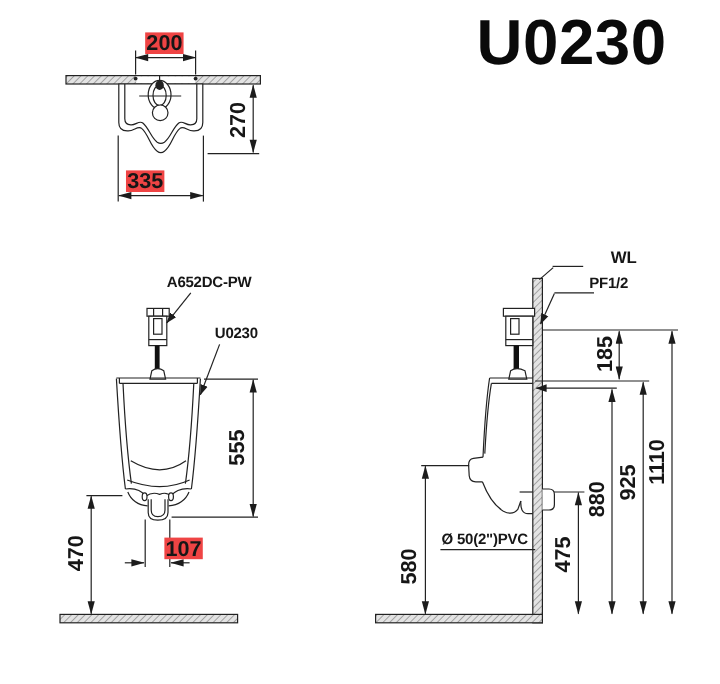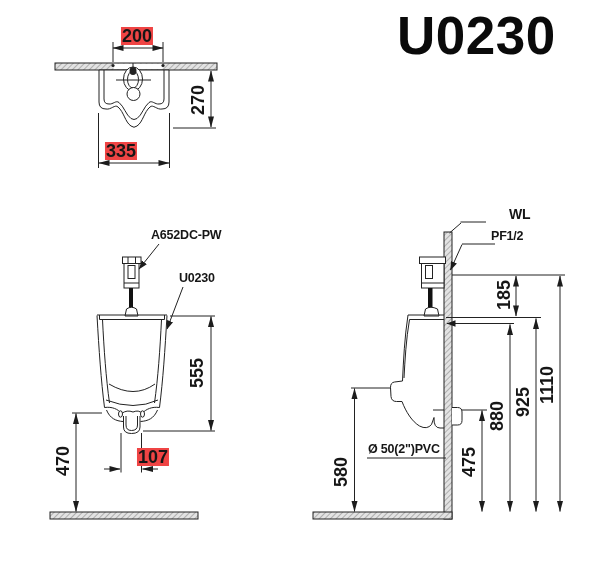--- a/index.html
+++ b/index.html
@@ -163,21 +163,21 @@
       <line x1="367" y1="458" x2="446" y2="458"></line>
     </g>
   </svg>
 
   <div class="t title-text" style="left:397px; top:9px;">U0230</div>
 
   <div class="t dim" style="left:137px; top:36px;">200</div>
   <div class="t dimv" style="left:198px; top:100px;">270</div>
   <div class="t dim" style="left:121px; top:151px;">335</div>
 
-  <div class="t lbl" style="left:151px; top:229px;">A652DC-PW</div>
+  <div class="t lbl" style="left:139px; top:229px;">A652DC-PW</div>
   <div class="t lbl" style="left:179px; top:272px;">U0230</div>
   <div class="t dimv" style="left:197px; top:373px;">555</div>
   <div class="t dim" style="left:131px; top:457px;margin-left:22px;">107</div>
   <div class="t dimv" style="left:63px;  top:461px;">470</div>
 
   <div class="t lbl lbl-wl" style="left:461px; top:207px;margin-left:48px;">WL</div>
   <div class="t lbl" style="left:463px; top:230px;padding-left:28px;">PF1/2</div>
   <div class="t lbl" style="left:368px; top:443px;">Ø 50(2")PVC</div>
   <div class="t dimv" style="left:504px; top:295px;">185</div>
   <div class="t dimv" style="left:497px; top:416px;">880</div>

